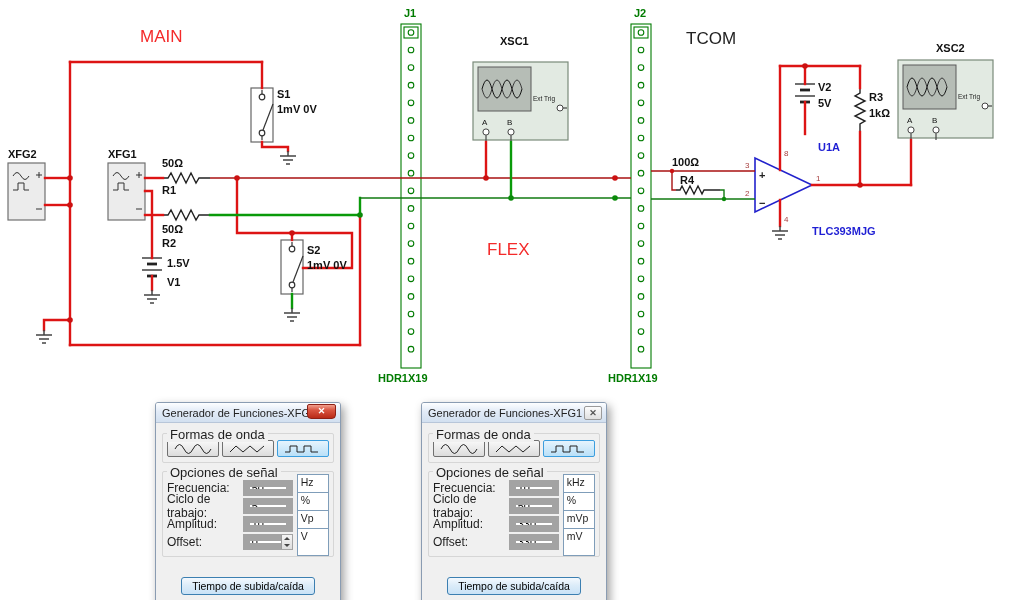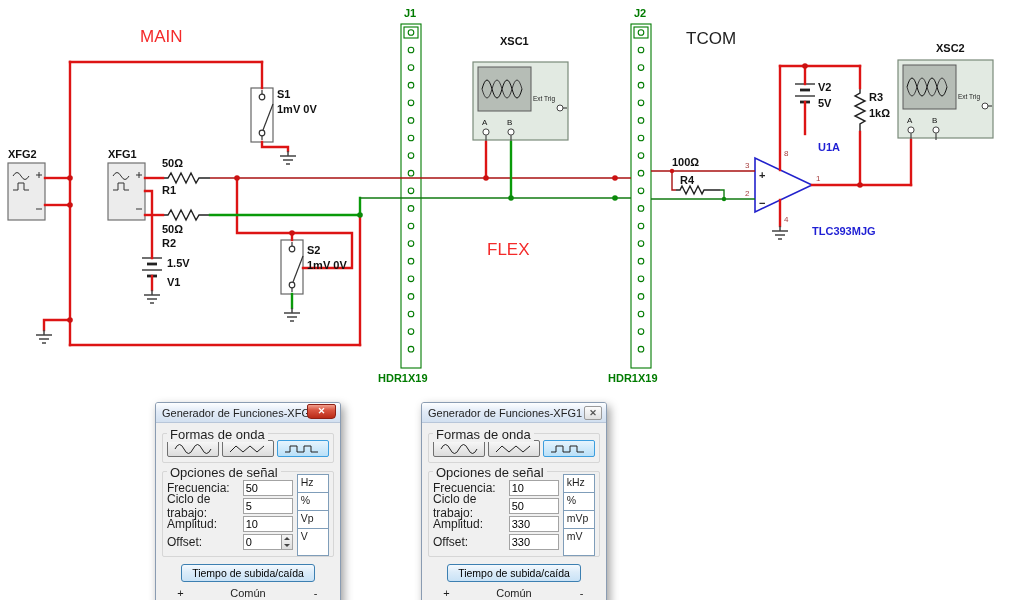--- a/index.html
+++ b/index.html
@@ -24,30 +24,30 @@
     border:1px solid #9a9a9a;border-radius:2px;color:#555;font-size:9px;line-height:12px;text-align:center;font-weight:bold;cursor:pointer}
   .fg-body{padding:2px 6px 4px;position:relative}
   .grp{position:relative;border:1px solid #d6d6d6;border-radius:2px;margin:8px 0 5px;padding:6px 4px 5px}
   .grp-label{position:absolute;top:-7px;left:4px;background:#f0f0f0;padding:0 3px;font-size:13px}
   .wv-row{display:flex;gap:3px}
   .wv-btn{flex:1;height:17px;border:1px solid #707070;border-radius:2px;background:linear-gradient(#f8f8f8,#dcdcdc);
     display:flex;align-items:center;justify-content:center;padding:0;cursor:pointer}
   .wv-btn.sel{border:1px solid #3c9ede;background:linear-gradient(#e6f4fd,#b9e0f8)}
   .frow{display:flex;align-items:center;margin:1px 0;height:17px}
   .flabel{width:78px;font-size:12px}
-  .fval{width:50px;height:16px;border:1px solid #a3a3a3;background:#fff;font-size:11px;padding:0 2px;font-family:inherit}
+  .fval{width:50px;height:16px;border:7px solid #a3a3a3;background:#fff;font-size:11px;padding:0 2px;font-family:inherit}
   .funit{width:33px;height:28px;border:1px solid #7f9db9;background:#fff;margin-left:4px;padding:1px 3px;font-size:10.5px;display:inline-block}
   .spinwrap{position:relative;display:inline-block;width:50px;height:16px}
   .spinwrap .fval{width:50px}
   .spinner{position:absolute;right:1px;top:1px;width:11px;height:14px;background:linear-gradient(#f4f4f4,#ddd);
     border-left:1px solid #999;display:flex;flex-direction:column;align-items:center;justify-content:space-around;cursor:pointer}
   .spinner i{display:block;width:0;height:0;border-left:3px solid transparent;border-right:3px solid transparent}
   .spinner .up{border-bottom:3px solid #444}
   .spinner .dn{border-top:3px solid #444}
-  .rise-row{margin:7px 0 4px;text-align:center}
+  .rise-row{margin:20px 0 4px;text-align:center}
   .rise-btn{width:134px;height:18px;border:1px solid #3c7fb1;border-radius:3px;background:linear-gradient(#f4f9fe,#dcecf9 45%,#c9e2f6);
     font-size:10.5px;font-family:inherit;cursor:pointer}
   .terms{display:flex;justify-content:space-between;align-items:flex-start;padding:1px 14px 3px}
   .term{display:flex;flex-direction:column;align-items:center;gap:2px}
   .term span{font-size:11px}
   .term-circle{width:9px;height:9px;border:1px solid #777;border-radius:50%;background:#fdfdfd}
 </style>
 </head>
 <body>
 

